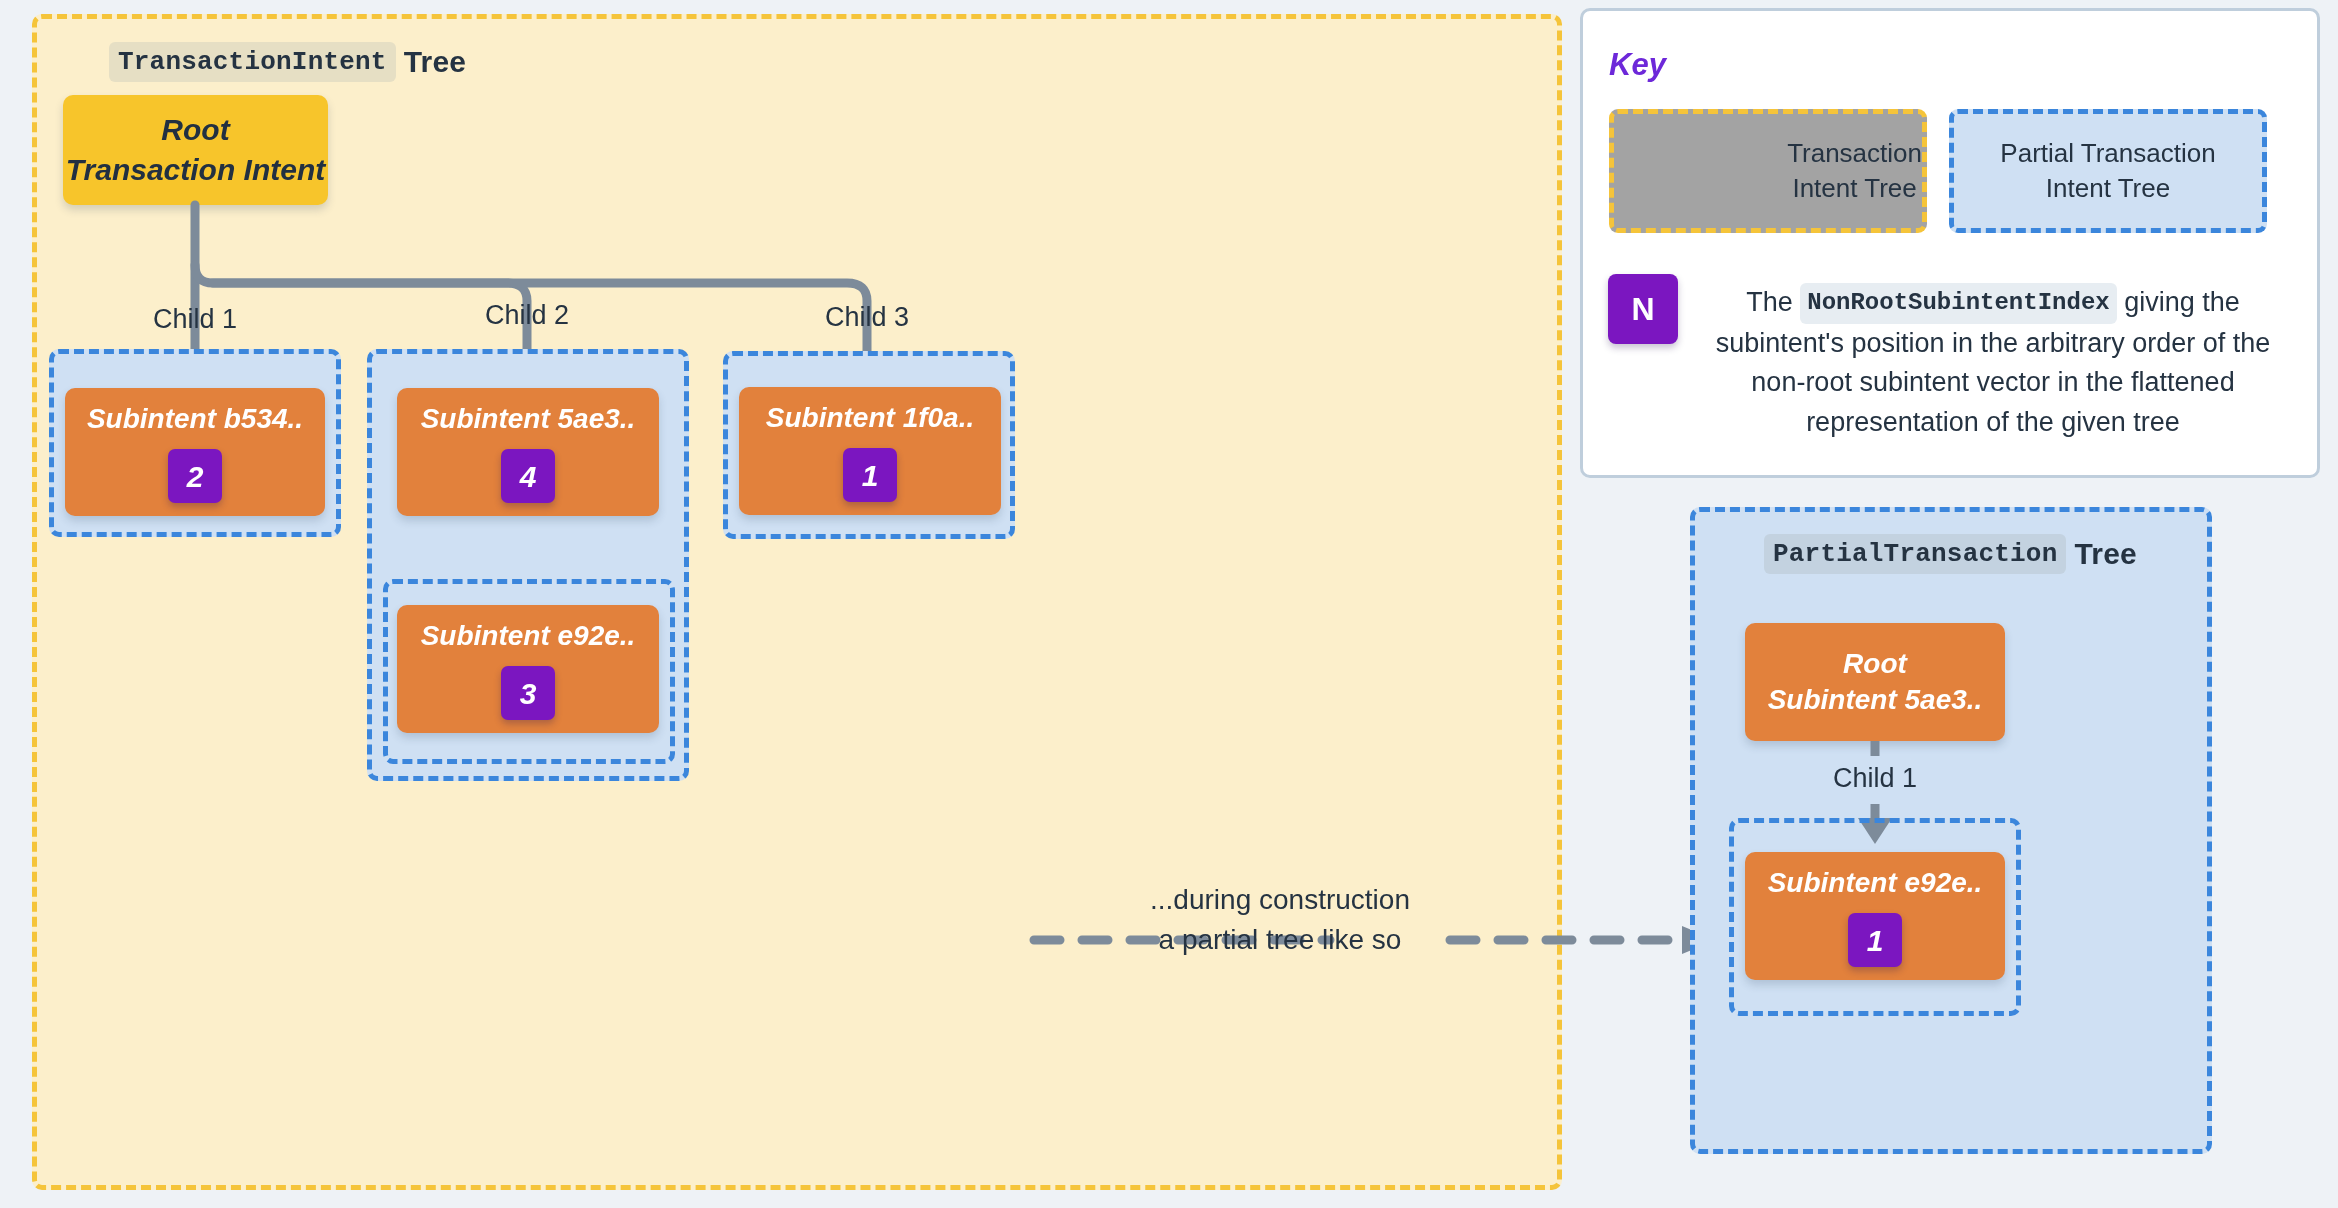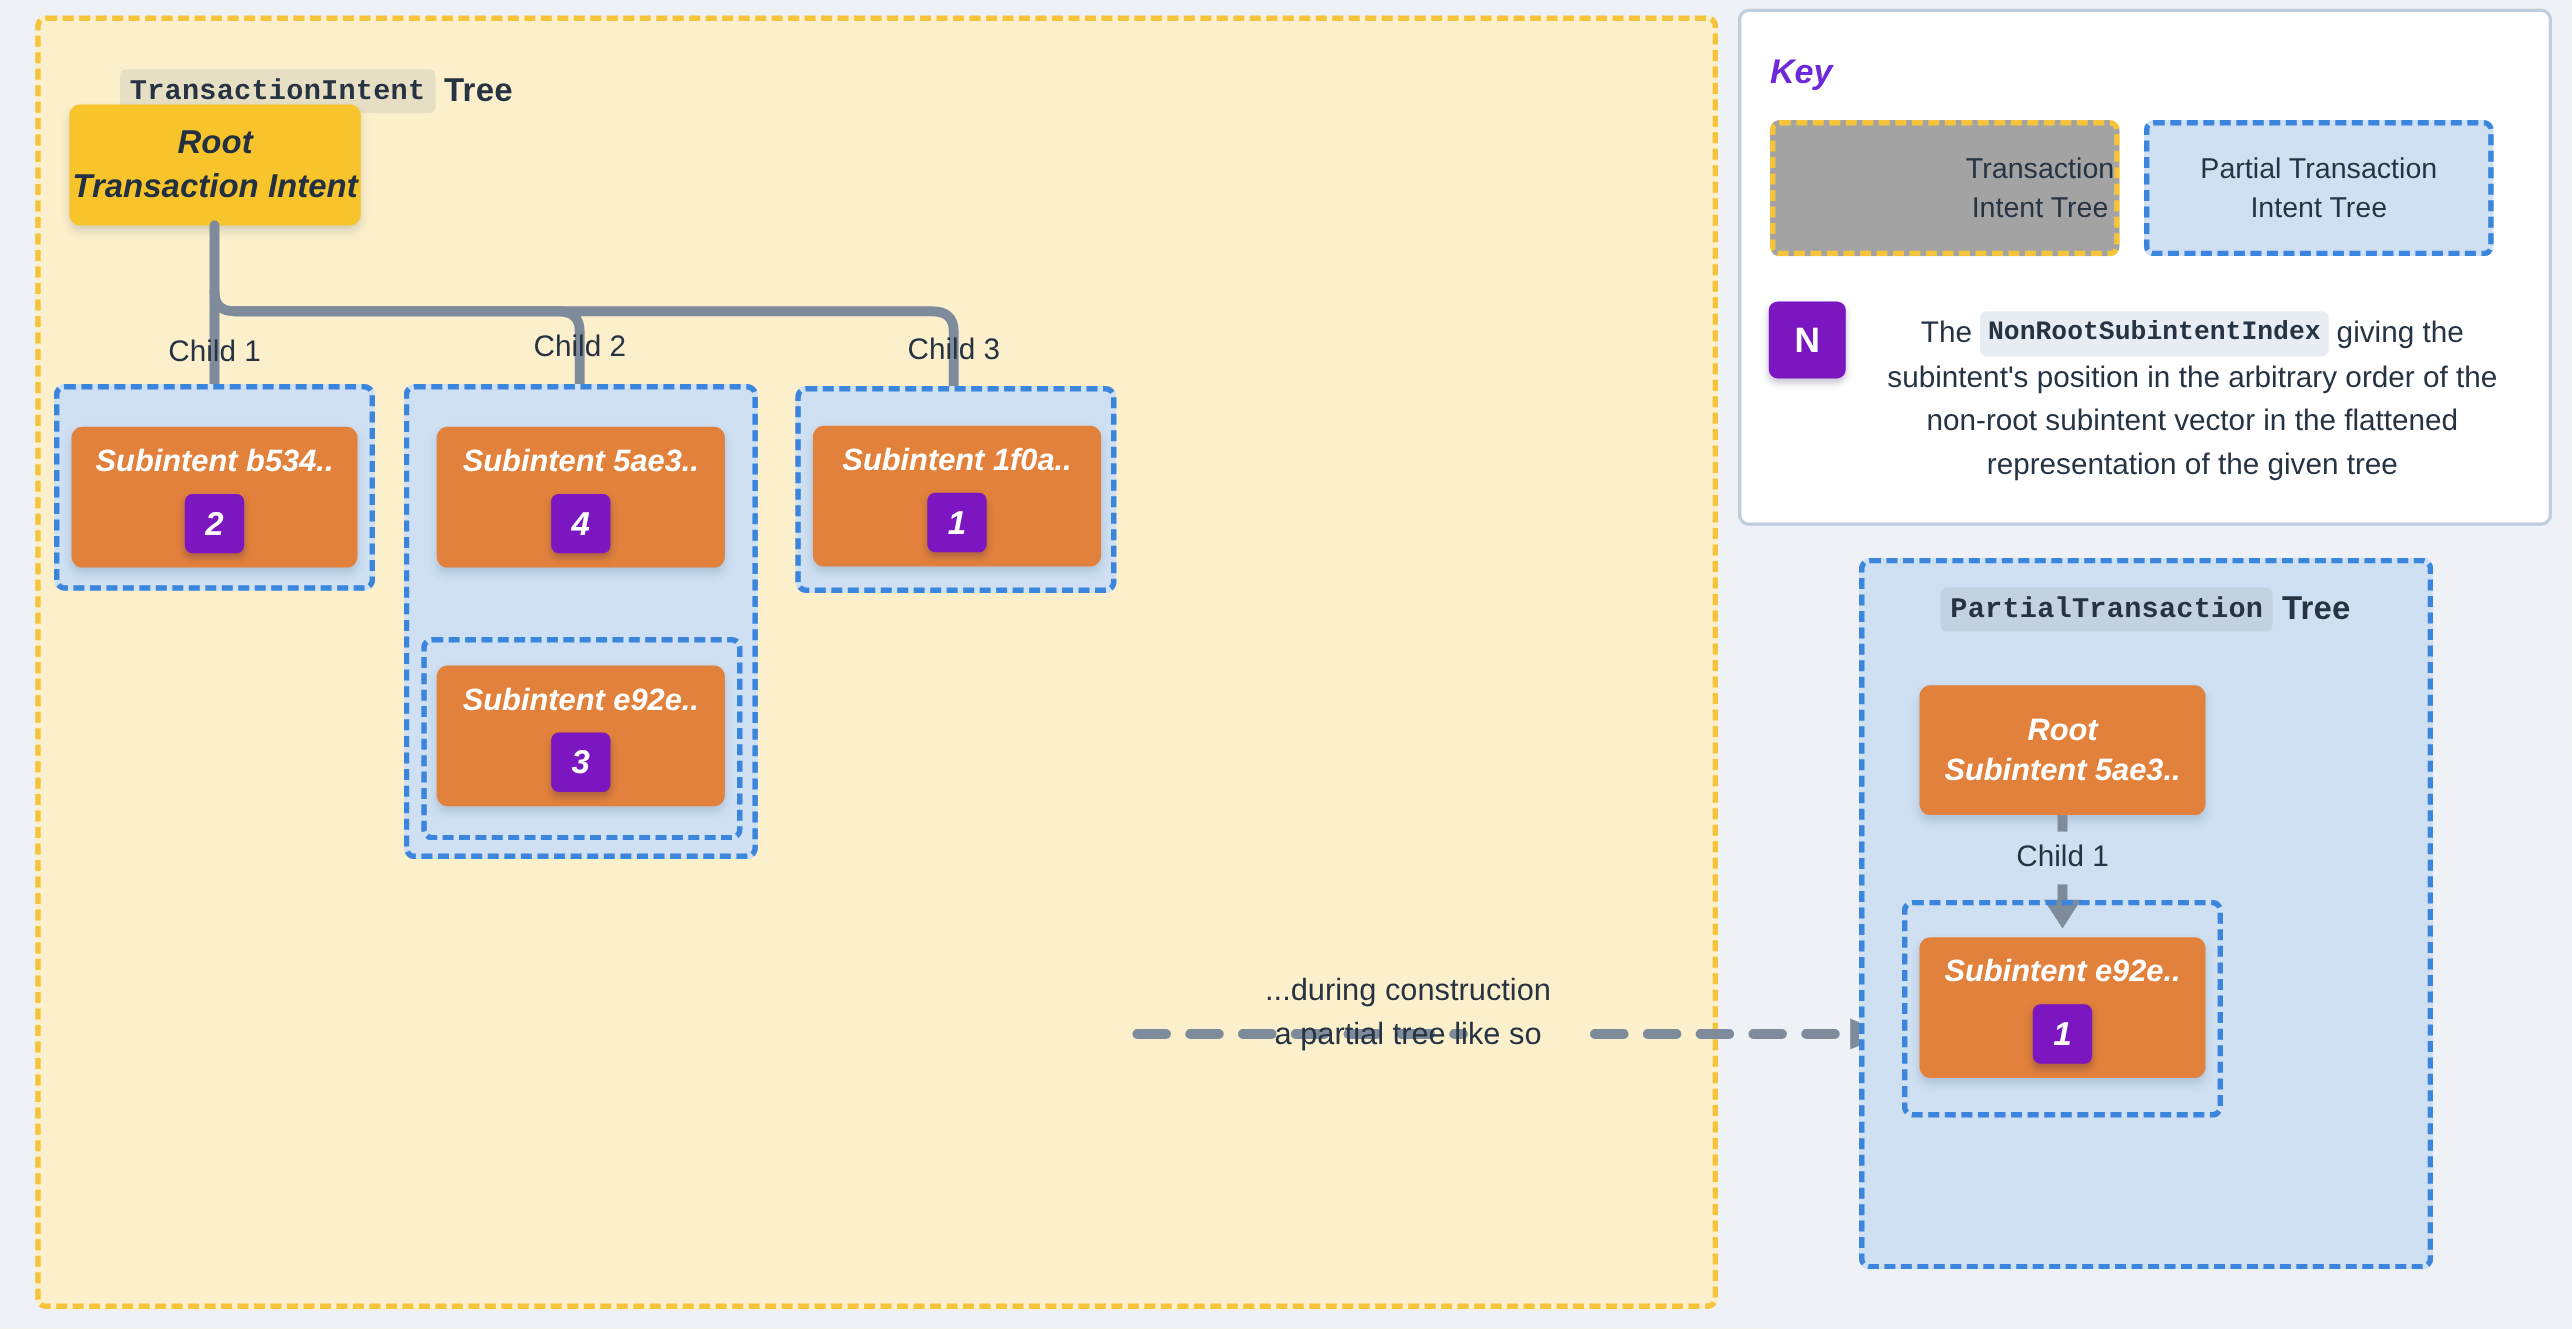--- a/index.html
+++ b/index.html
@@ -166,21 +166,21 @@
     position:absolute;left:110px;top:272px;width:600px;
     font-size:27px;line-height:1.45;text-align:center;color:#253342;
   }
   #key-desc .code-tag{font-size:24px;padding:3px 7px;background:#e7edf2;}
 </style>
 </head>
 <body>
 
 <div id="intent-tree">
 
-  <div class="region-title" style="left:24px;top:44px;padding-left:48px;">
+  <div class="region-title" style="left:24px;top:23px;padding-left:48px;">
     <span class="code-tag cream">TransactionIntent</span><span class="title-word">Tree</span>
   </div>
 
   <div class="node root" style="left:26px;top:76px;width:265px;height:110px;">
     <span>Root</span>
     <span>Transaction Intent</span>
   </div>
 
   <svg class="conn" width="1530" height="1176">
     <defs>

